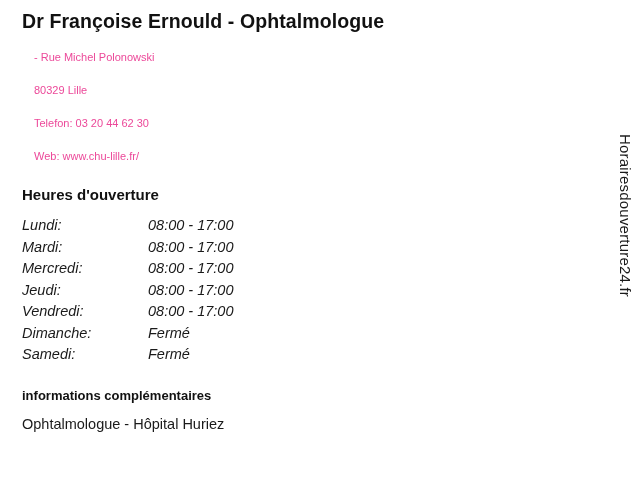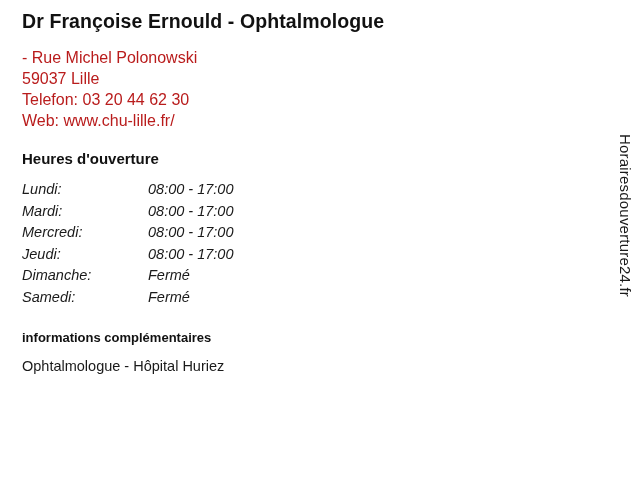--- a/index.html
+++ b/index.html
@@ -30,24 +30,24 @@
   }
   .title {
     font-size: 19.5px;
     font-weight: bold;
     letter-spacing: 0.1px;
     margin: 0 0 14px 0;
     line-height: 1.2;
     color: #111111;
   }
   .addr-line {
-    font-size: 16px;
+    font-size: 11px;
     line-height: 21px;
-    margin: 0;
-    color: #b91c1c;
+    margin: 12px;
+    color: #ec4899;
     white-space: pre;
   }
   .section-heading {
     font-size: 15px;
     font-weight: bold;
     margin: 19px 0 12px 0;
     color: #111111;
   }
   .hours-table {
     border-collapse: collapse;
@@ -92,21 +92,21 @@
 </head>
 <body>
 
 <div class="page">
 
   <div class="content">
 
     <h1 class="title">Dr Françoise Ernould - Ophtalmologue</h1>
 
     <p class="addr-line">- Rue Michel Polonowski</p>
-    <p class="addr-line">59037 Lille</p>
+    <p class="addr-line">80329 Lille</p>
     <p class="addr-line">Telefon: 03 20 44 62 30</p>
     <p class="addr-line">Web: www.chu-lille.fr/</p>
 
     <h2 class="section-heading">Heures d'ouverture</h2>
 
     <table class="hours-table">
       <tbody>
         <tr>
           <td class="day">Lundi:</td>
           <td class="time">08:00 - 17:00</td>
@@ -117,20 +117,24 @@
         </tr>
         <tr>
           <td class="day">Mercredi:</td>
           <td class="time">08:00 - 17:00</td>
         </tr>
         <tr>
           <td class="day">Jeudi:</td>
           <td class="time">08:00 - 17:00</td>
         </tr>
         <tr>
+          <td class="day">Vendredi:</td>
+          <td class="time">08:00 - 17:00</td>
+        </tr>
+        <tr>
           <td class="day">Dimanche:</td>
           <td class="time">Fermé</td>
         </tr>
         <tr>
           <td class="day">Samedi:</td>
           <td class="time">Fermé</td>
         </tr>
       </tbody>
     </table>
 

